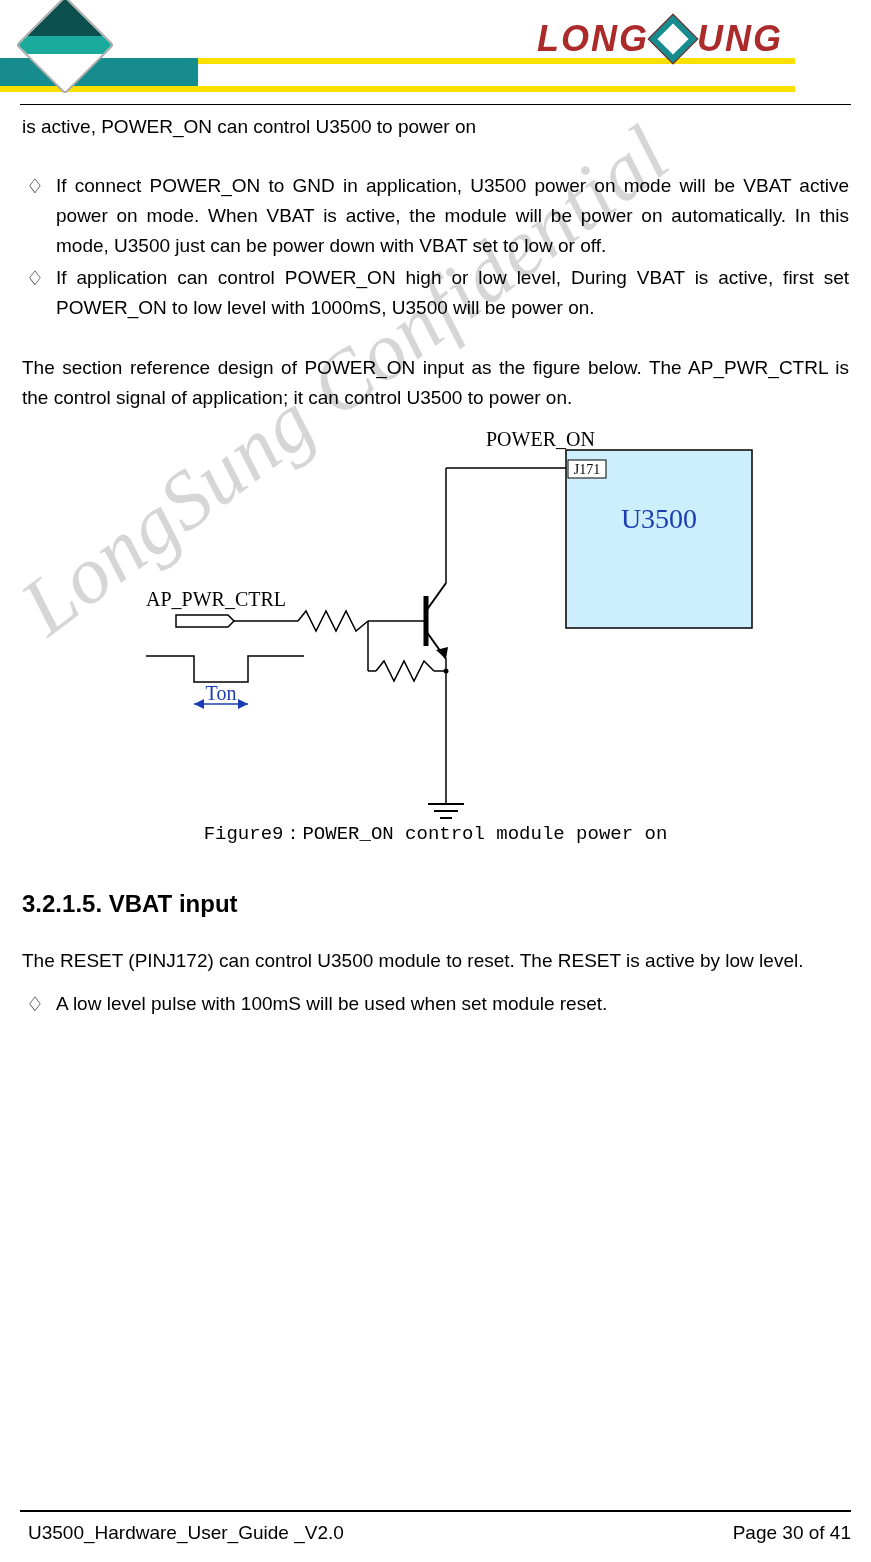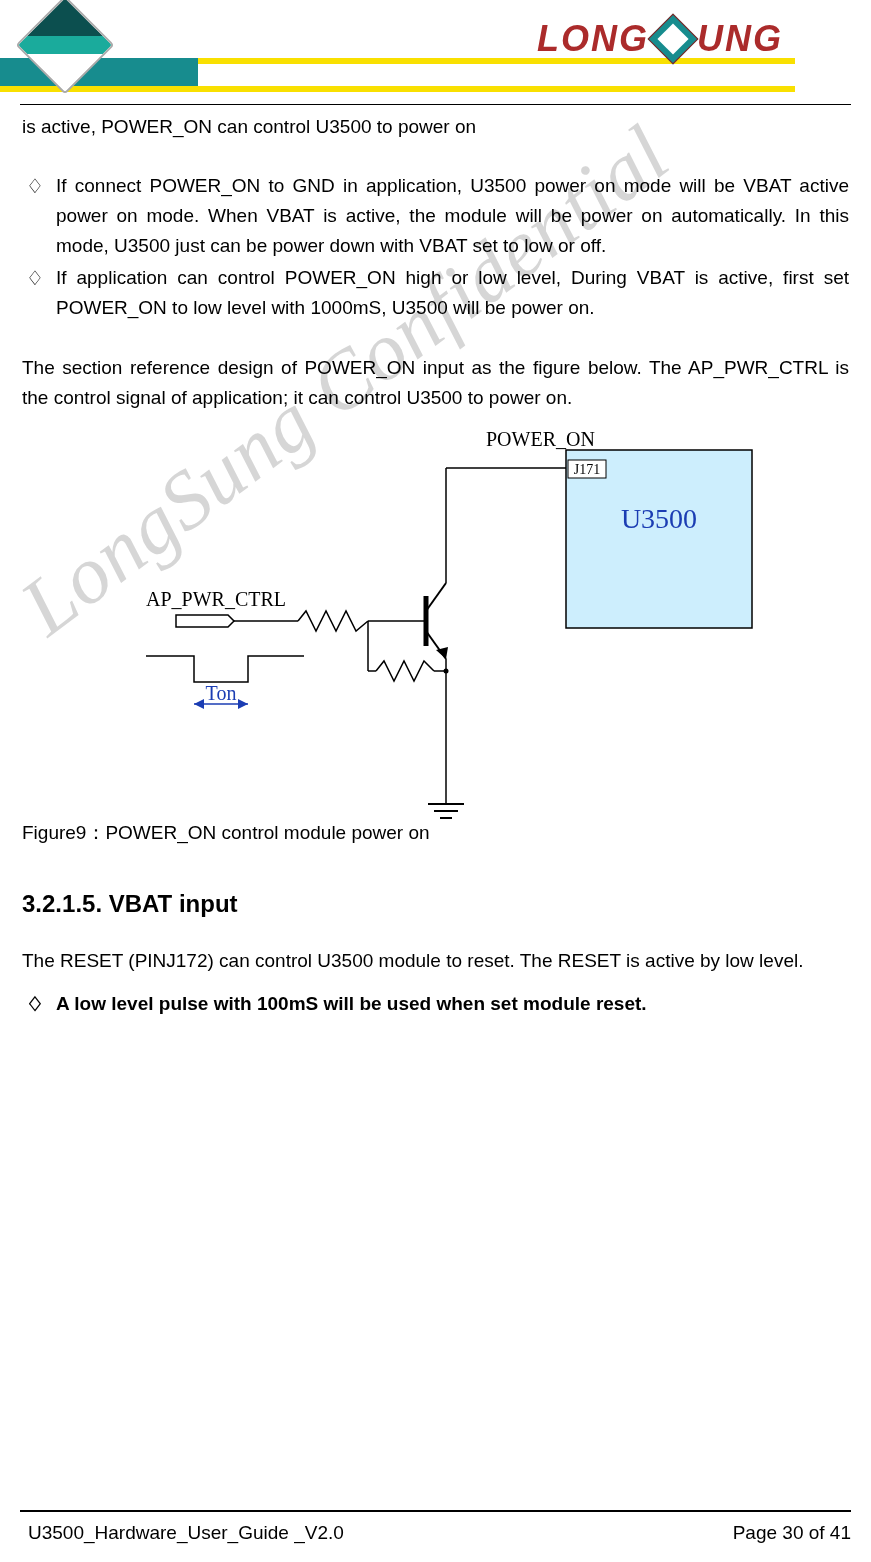--- a/index.html
+++ b/index.html
@@ -143,30 +143,32 @@
     margin-top: 30px;
     margin-bottom: 4px;
   }
   .figure-area {
     position: relative;
     width: 640px;
     height: 410px;
     margin: 0 auto;
   }
   .fig-caption {
+    text-align: center;
     margin-top: -6px;
     margin-bottom: 15px;
+    font-family: Liberation Mono, monospace;
   }
 
   h3.section {
     font-size: 24px;
     font-weight: 700;
     margin: 44px 0 28px 0;
   }
-  .bullet-list.single { margin-bottom: 40px; font-weight: bold; }
+  .bullet-list.single { margin-bottom: 40px; }
 
   
   .watermark {
     position: absolute;
     left: 60px; top: 560px;
     font-size: 82px;
     color: rgba(132,132,132,0.33);
     font-family: "Times New Roman", serif;
     font-style: italic;
     transform: rotate(-37deg);

